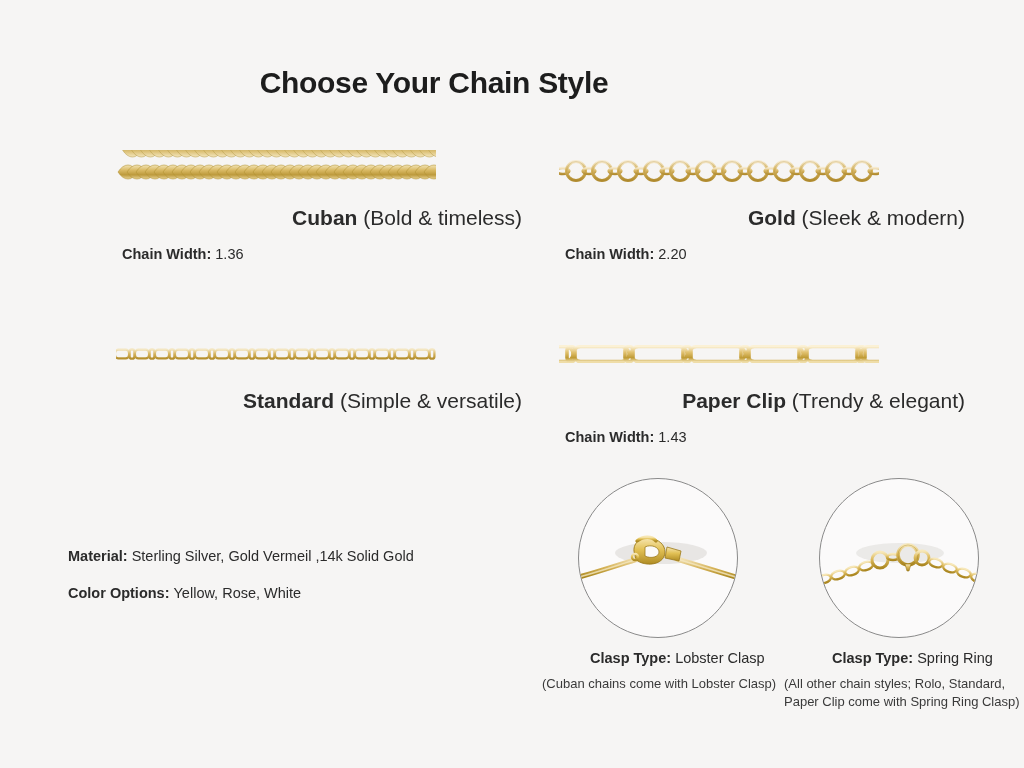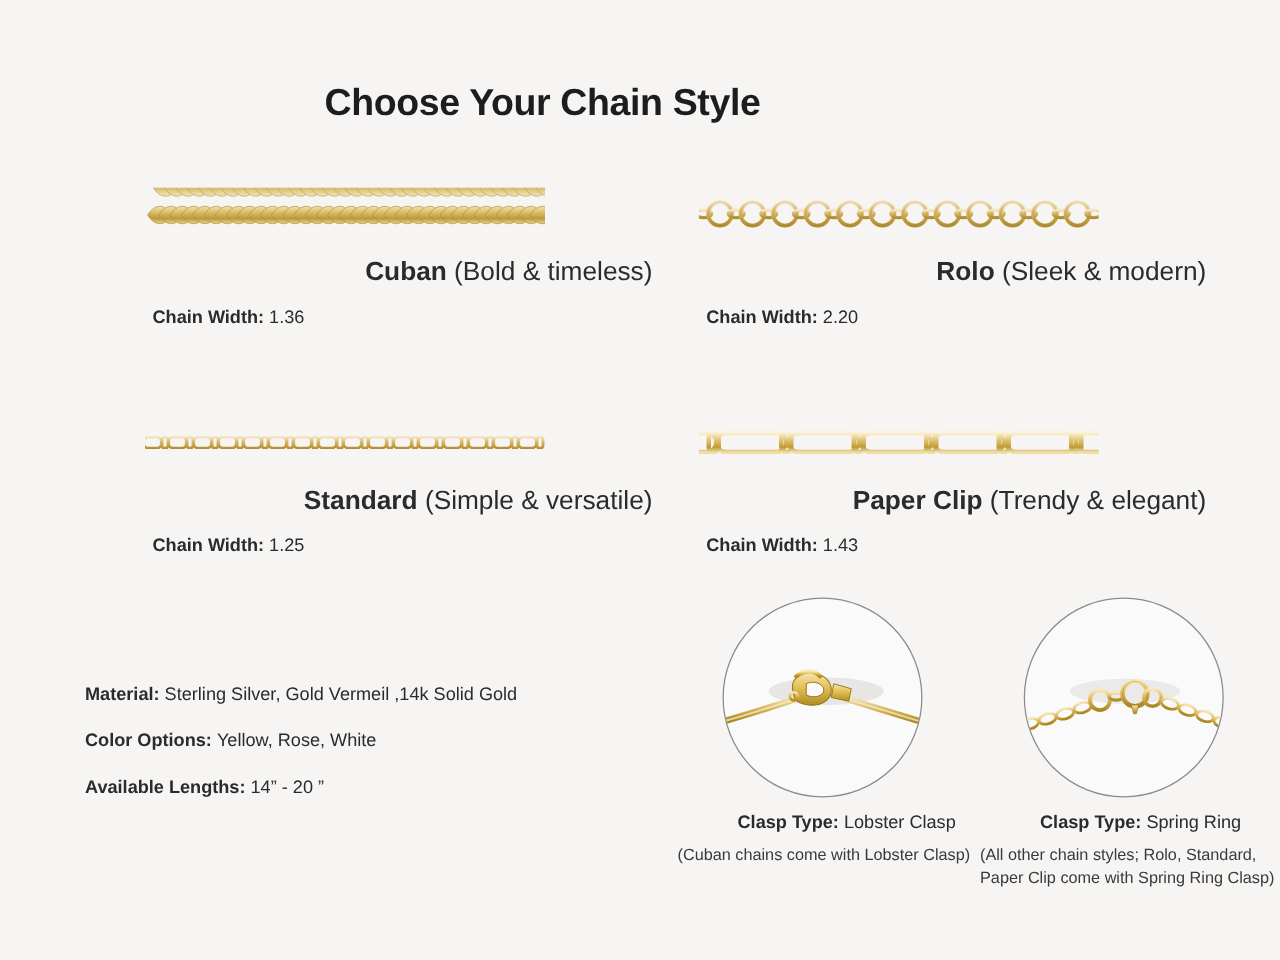--- a/index.html
+++ b/index.html
@@ -293,21 +293,21 @@
             <use href="#roloSmall" x="264"></use>
           <use href="#roloBig" x="277"></use>
             <use href="#roloSmall" x="290"></use>
           <use href="#roloBig" x="303"></use>
             <use href="#roloSmall" x="316"></use>
         </g>
       </g>
     </svg>
   </div>
   <div class="chain-name">
-    <span class="nm">Rolo</span><span>&nbsp;</span><span class="ds">(Sleek &amp; modern)</span>
+    <span class="nm">Gold</span><span>&nbsp;</span><span class="ds">(Sleek &amp; modern)</span>
   </div>
   <div class="chain-width">
     <span class="lbl">Chain Width:</span><span>&nbsp;</span><span class="val">2.20</span>
   </div>
 </div>
 
 <div class="chain-card col-left row-bottom">
   <div class="chain-art">
     <svg width="320" height="44" viewBox="0 0 320 44" aria-hidden="true">
       <defs>
@@ -367,23 +367,20 @@
             <use href="#stdEdge" x="296"></use>
           <use href="#stdFlat" x="306"></use>
             <use href="#stdEdge" x="316"></use>
         </g>
       </g>
     </svg>
   </div>
   <div class="chain-name">
     <span class="nm">Standard</span><span>&nbsp;</span><span class="ds">(Simple &amp; versatile)</span>
   </div>
-  <div class="chain-width">
-    <span class="lbl">Chain Width:</span><span>&nbsp;</span><span class="val">1.25</span>
-  </div>
 </div>
 
 <div class="chain-card col-right row-bottom">
   <div class="chain-art">
     <svg width="320" height="44" viewBox="0 0 320 44" aria-hidden="true">
       <defs>
         <linearGradient id="gPc" x1="0" y1="0" x2="0" y2="1">
           <stop offset="0%" stop-color="#fbf1d6"></stop>
           <stop offset="40%" stop-color="#e0c06d"></stop>
           <stop offset="75%" stop-color="#bf9a34"></stop>
@@ -433,23 +430,20 @@
   </div>
 </div>
 
 <div class="specs">
   <div class="spec-row">
     <span class="lbl">Material:</span><span>&nbsp;</span><span class="val">Sterling Silver, Gold Vermeil ,14k Solid Gold</span>
   </div>
   <div class="spec-row">
     <span class="lbl">Color Options:</span><span>&nbsp;</span><span class="val">Yellow, Rose, White</span>
   </div>
-  <div class="spec-row">
-    <span class="lbl">Available Lengths:</span><span>&nbsp;</span><span class="val">14” - 20 ”</span>
-  </div>
 </div>
 
 <div class="clasp-group left">
   <div class="clasp-photo">
     <svg width="170" height="158" viewBox="0 0 170 158" aria-hidden="true">
       <defs>
         <linearGradient id="gLob" x1="0" y1="0" x2="0" y2="1">
           <stop offset="0%" stop-color="#f7e6b2"></stop>
           <stop offset="45%" stop-color="#e2c155"></stop>
           <stop offset="100%" stop-color="#b08c24"></stop>

